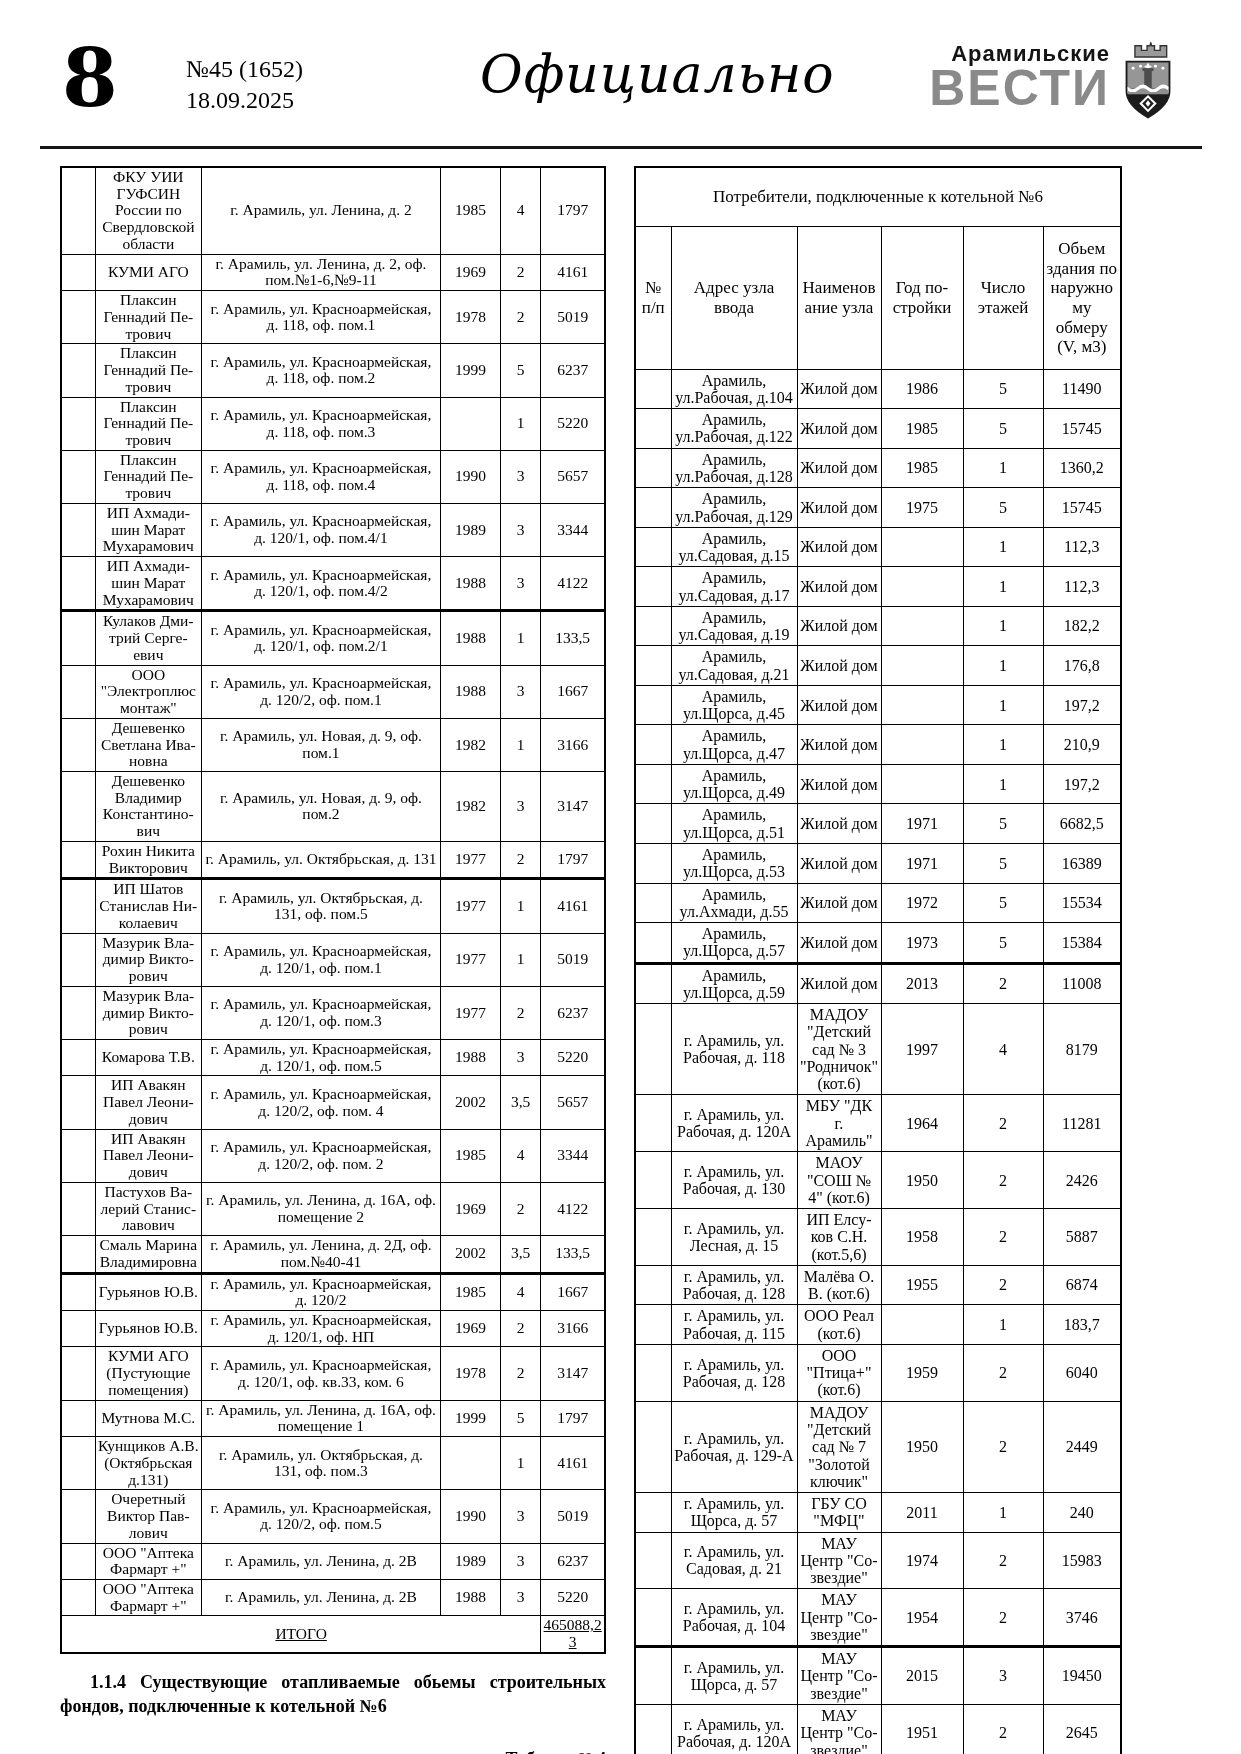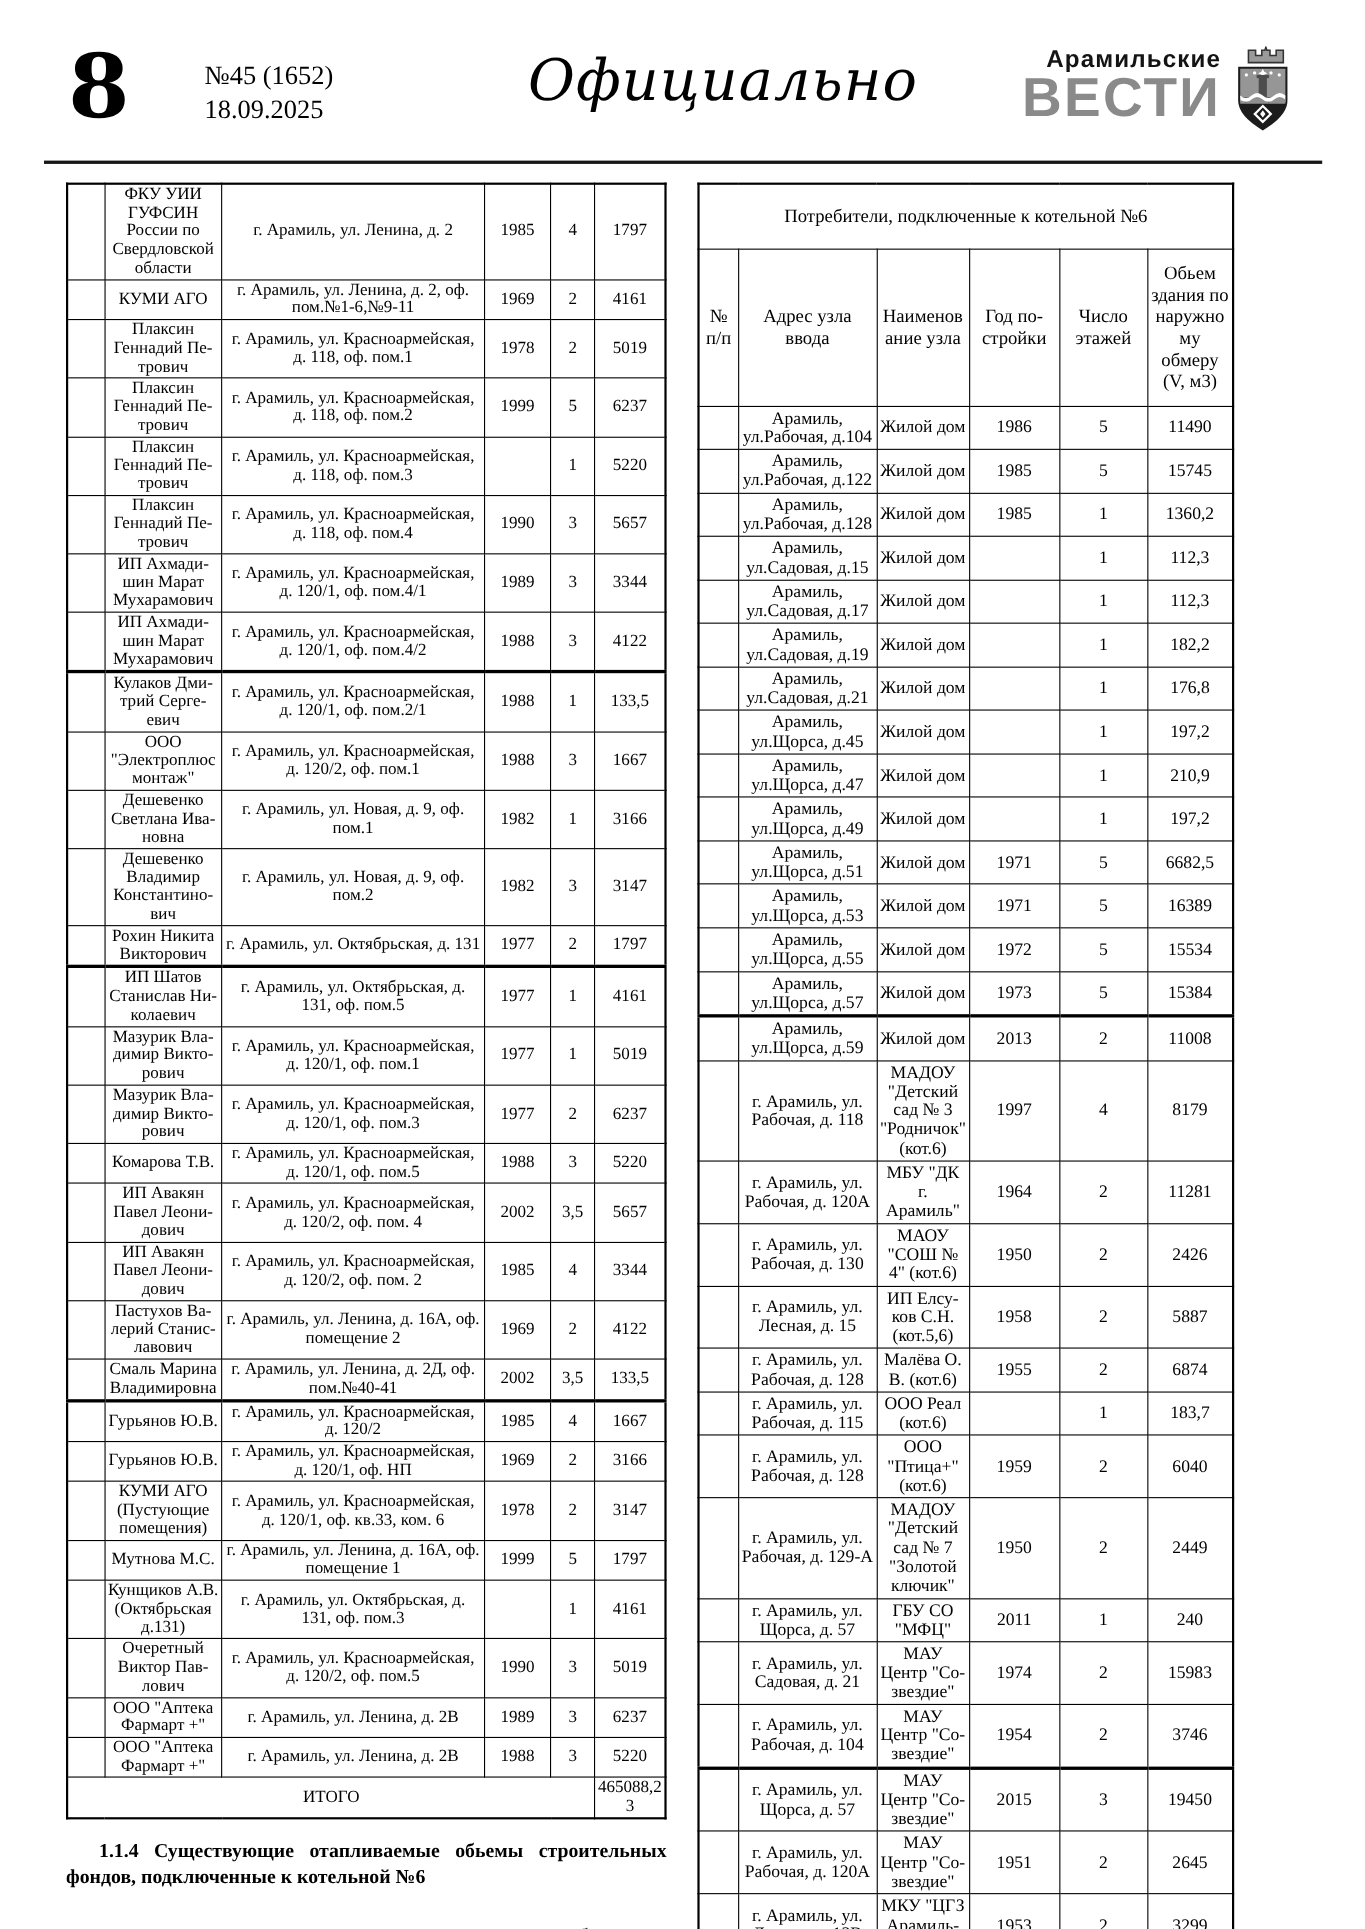--- a/index.html
+++ b/index.html
@@ -26,21 +26,21 @@
   table.tbl{border-collapse:collapse;table-layout:fixed;width:100%;
             border:2.5px solid #000;}
   table.tbl td{border:1px solid #000;text-align:center;vertical-align:middle;
             padding:1px 2px;font-size:15.5px;line-height:1.08;
             overflow:hidden;word-wrap:break-word;hyphens:manual;}
   #right-table td{font-size:16px;padding:2px 2px;}
   tr.tt > td{border-top:3px solid #000;margin-top:38px;}
   tr.pad > td{padding-top:11px;padding-bottom:11px;}
   #right-table .title-cell{font-size:17px;padding:20px 4px;border-radius:12px;}
   #right-table .head-cell{font-size:17px;padding:12px 2px;line-height:1.15;}
-  .total-row td{border-top:2.5px solid #000;}
+  .total-row td{border-top:2.5px solid #000;text-decoration:underline;}
   .total-label{font-size:19px;padding:7px 2px;}
   .total-value{font-size:13.5px;}
   
   .sec-heading{margin:16px 0 0 0;font-weight:bold;font-size:18px;line-height:1.35;
                text-align:justify;text-indent:30px;}
   .tbl-label{margin:30px 0 0 0;font-weight:bold;font-size:18px;text-align:right;}
 </style>
 </head>
 <body>
 
@@ -386,20 +386,28 @@
             <tr>
               <td></td>
               <td>Арамиль, ул.Рабочая, д.128</td>
               <td>Жилой дом</td>
               <td>1985</td>
               <td>1</td>
               <td>1360,2</td>
             </tr>
             <tr>
               <td></td>
+              <td>Арамиль, ул.Рабочая, д.129</td>
+              <td>Жилой дом</td>
+              <td>1975</td>
+              <td>5</td>
+              <td>15745</td>
+            </tr>
+            <tr>
+              <td></td>
               <td>Арамиль, ул.Садовая, д.15</td>
               <td>Жилой дом</td>
               <td></td>
               <td>1</td>
               <td>112,3</td>
             </tr>
             <tr>
               <td></td>
               <td>Арамиль, ул.Садовая, д.17</td>
               <td>Жилой дом</td>
@@ -458,21 +466,21 @@
             <tr>
               <td></td>
               <td>Арамиль, ул.Щорса, д.53</td>
               <td>Жилой дом</td>
               <td>1971</td>
               <td>5</td>
               <td>16389</td>
             </tr>
             <tr>
               <td></td>
-              <td>Арамиль, ул.Щорса, д.55</td>
+              <td>Арамиль, ул.Ахмади, д.55</td>
               <td>Жилой дом</td>
               <td>1972</td>
               <td>5</td>
               <td>15534</td>
             </tr>
             <tr>
               <td></td>
               <td>Арамиль, ул.Щорса, д.57</td>
               <td>Жилой дом</td>
               <td>1973</td>

